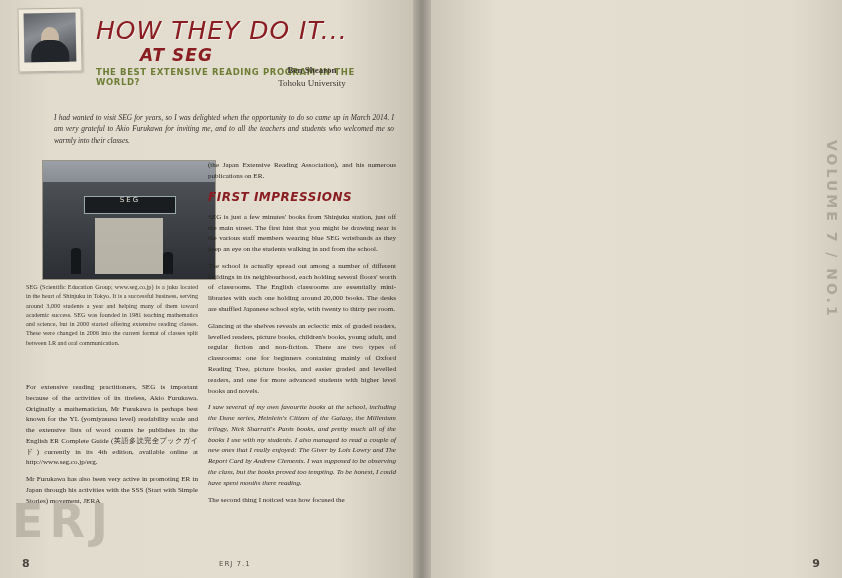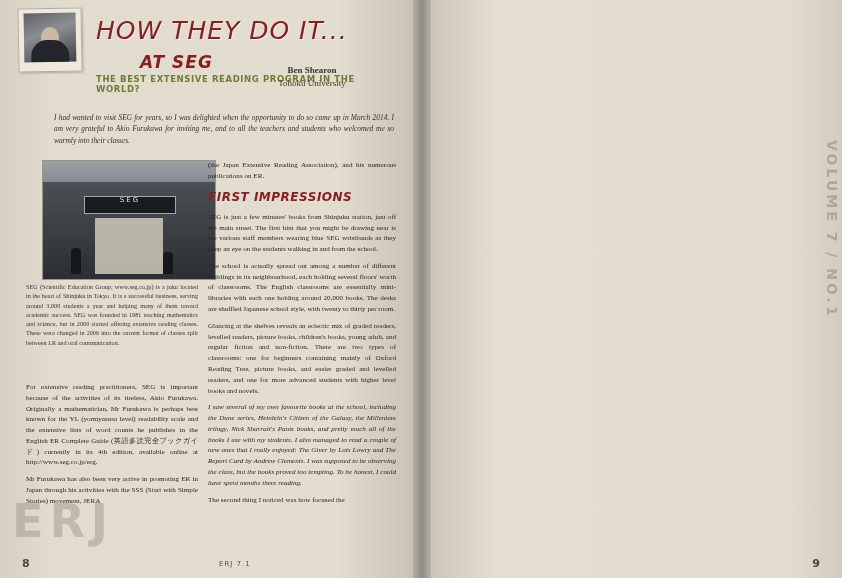--- a/index.html
+++ b/index.html
@@ -53,21 +53,21 @@
 
   .title-block{position:absolute;left:96px;top:16px;width:300px;}
   .title-main{
     font-family:"DejaVu Sans", sans-serif;
     font-weight:normal;font-style:italic;
     font-size:25px;letter-spacing:1px;
     color:#8a1d21;
     text-shadow:1px 1px 0 rgba(255,255,255,.5);
   }
   .title-sub{
-    margin-top:7px;margin-left:44px;
+    margin-left:44px;
     font-family:"DejaVu Sans", sans-serif;
     font-weight:bold;font-style:italic;
     font-size:17px;letter-spacing:1px;color:#8a1d21;
   }
   .title-tag{
     margin-top:2px;
     font-family:"DejaVu Sans", sans-serif;
     font-weight:bold;font-size:8.5px;letter-spacing:.6px;
     color:#6e7d35;
   }

